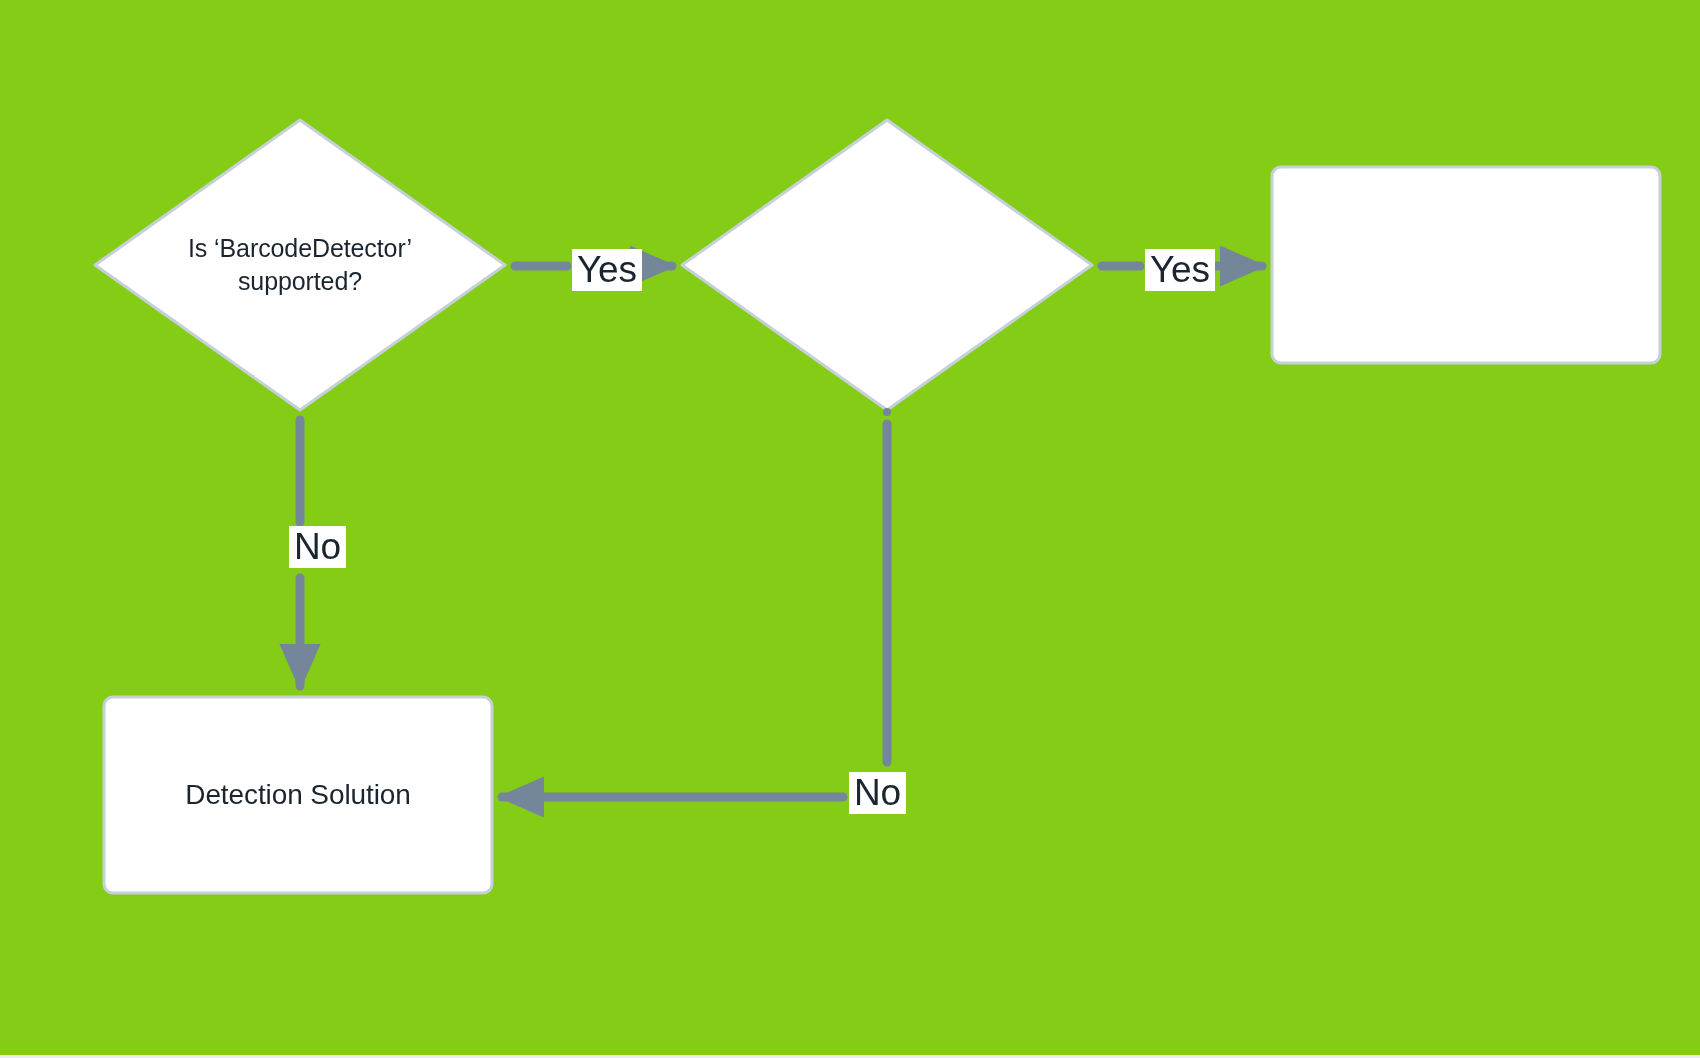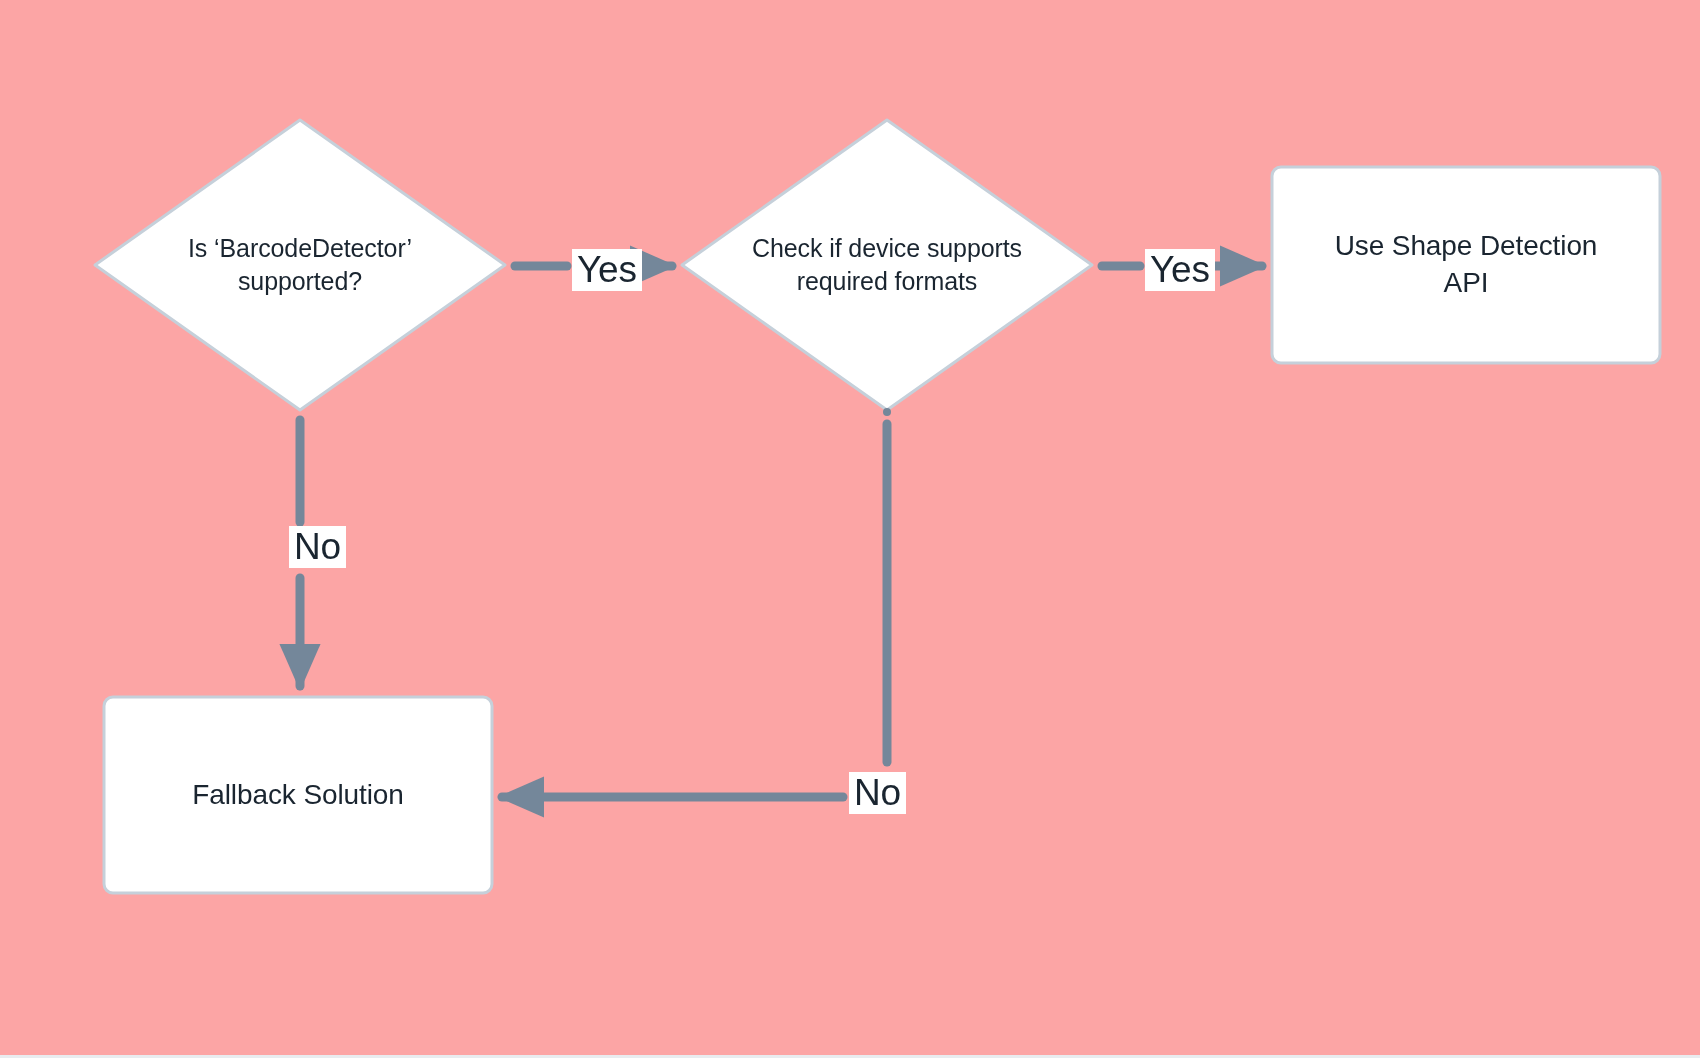--- a/index.html
+++ b/index.html
@@ -7,21 +7,21 @@
     padding: 0;
     background: #ffffff;
   }
   body {
     font-family: "Liberation Sans", sans-serif;
   }
   #canvas {
     position: relative;
     width: 1700px;
     height: 1058px;
-    background: #fca5a5;
+    background: #84cc16;
     overflow: hidden;
   }
   #flow-svg {
     position: absolute;
     left: 0;
     top: 0;
     width: 1700px;
     height: 1058px;
   }
   .node-label {
@@ -94,27 +94,23 @@
 
     <circle cx="887" cy="412" r="4" fill="#74879a"></circle>
     <line x1="887" y1="424" x2="887" y2="762" stroke="#74879a" stroke-width="9" stroke-linecap="round"></line>
     <line x1="843" y1="797" x2="502" y2="797" stroke="#74879a" stroke-width="9" stroke-linecap="round" marker-end="url(#arrowhead)"></line>
 
   </svg>
 
   <div class="node-label diamond-label" style="left:115px; top:215px; width:370px; height:100px;">Is ‘BarcodeDetector’
 supported?</div>
 
-  <div class="node-label diamond-label" style="left:700px; top:215px; width:374px; height:100px;">Check if device supports
-required formats</div>
 
-  <div class="node-label box-label" style="left:1272px; top:215px; width:388px; height:100px;">Use Shape Detection
-API</div>
 
-  <div class="node-label box-label" style="left:104px; top:745px; width:388px; height:100px;">Fallback Solution</div>
+  <div class="node-label box-label" style="left:104px; top:745px; width:388px; height:100px;">Detection Solution</div>
 
   <div class="edge-label" style="left:572px; top:249px;">Yes</div>
 
   <div class="edge-label" style="left:289px; top:526px;">No</div>
 
   <div class="edge-label" style="left:1145px; top:249px;">Yes</div>
 
   <div class="edge-label" style="left:849px; top:772px;">No</div>
 
   <div class="bottom-rule"></div>

